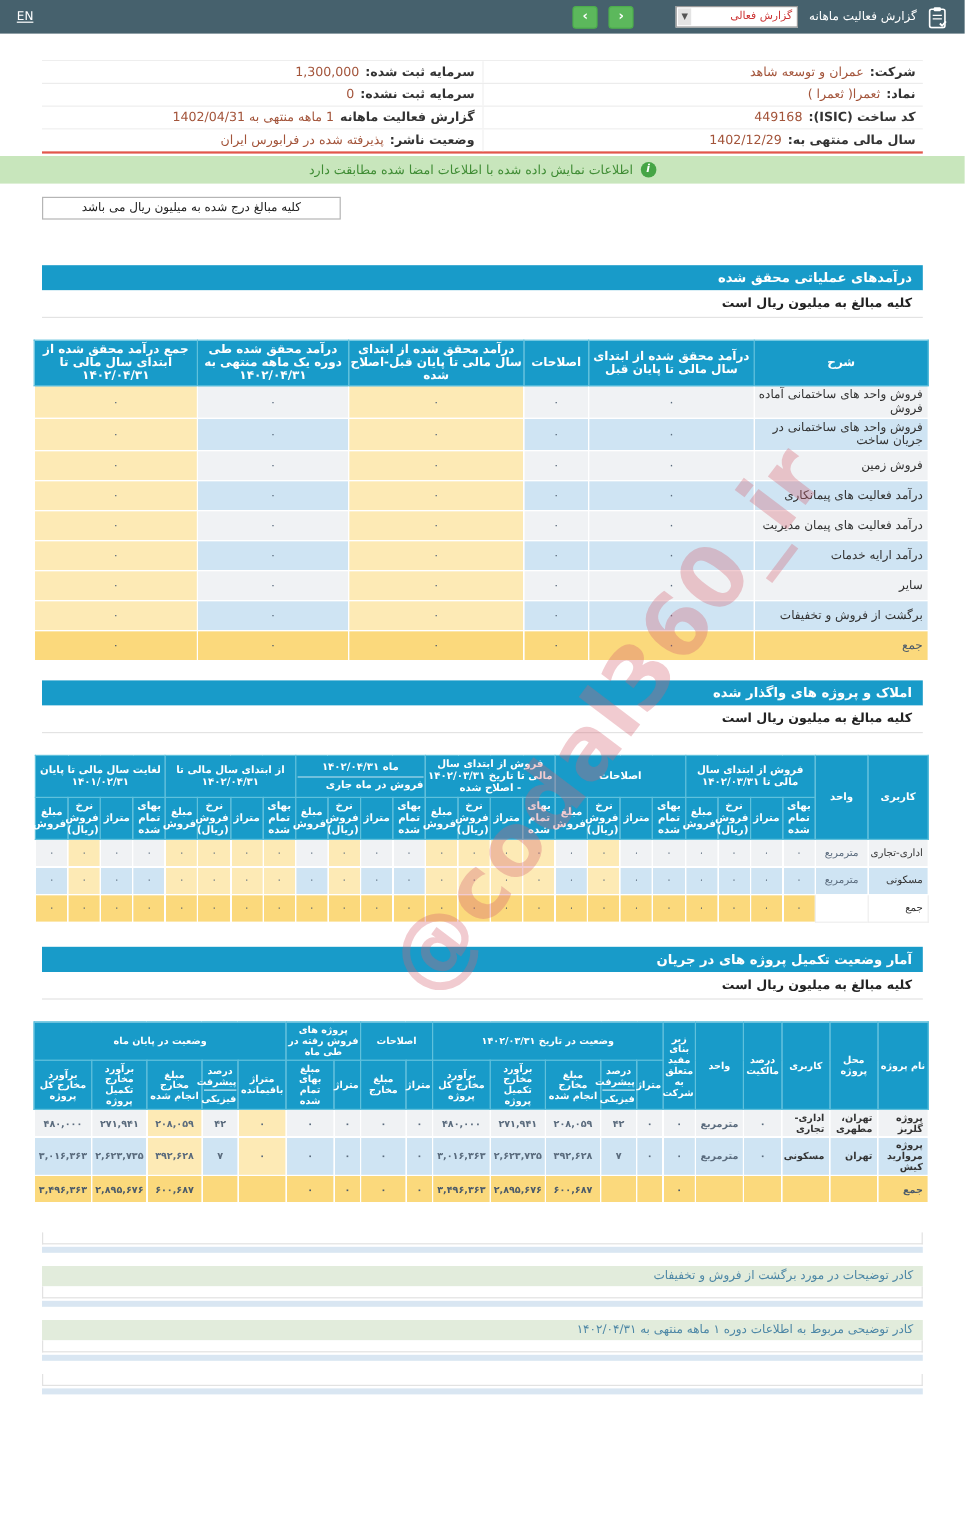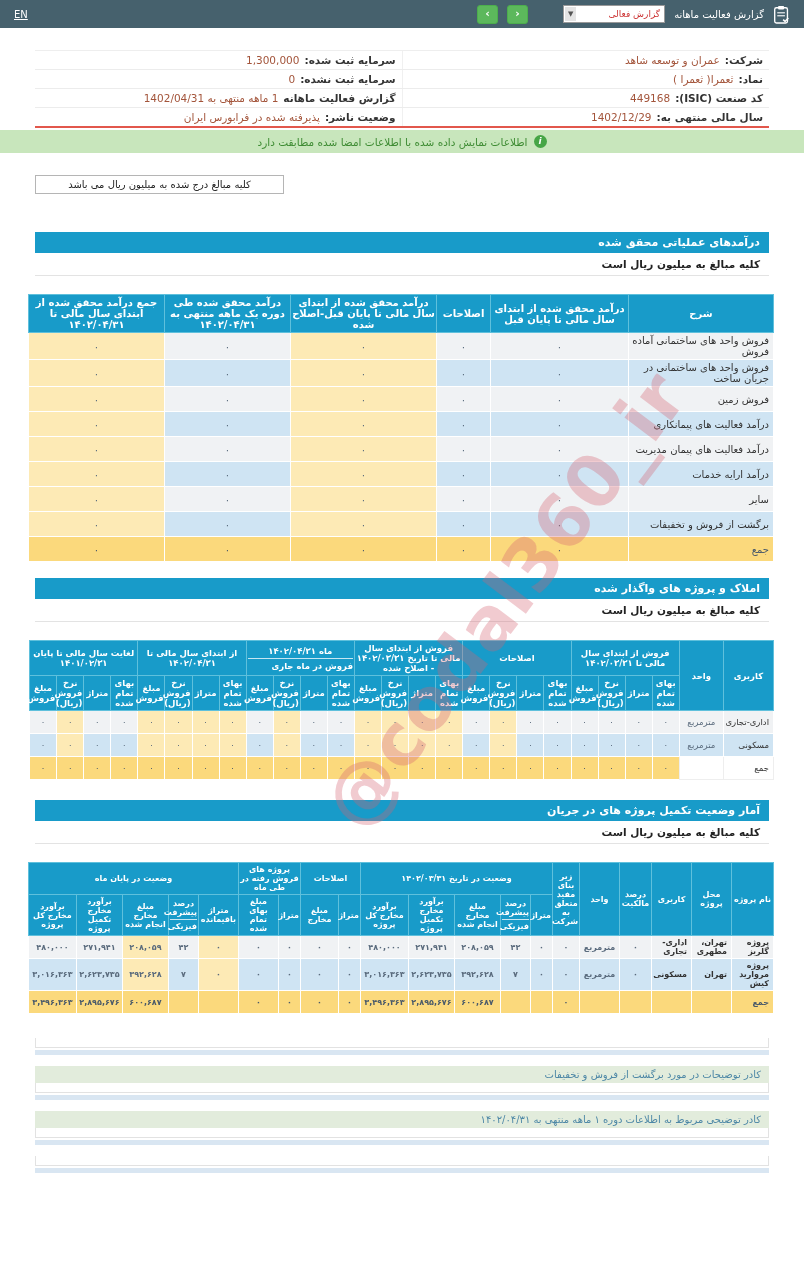--- a/index.html
+++ b/index.html
@@ -26,21 +26,21 @@
   .info-row:last-child{border-bottom:none;}
   .info-cell{flex:1;padding:3px 6px;font-size:10.5px;display:flex;gap:5px;align-items:baseline;}
   .info-cell.rcell{border-left:1px solid #f0f0f0;}
   .info-label{color:#333;font-weight:bold;white-space:nowrap;}
   .info-value{color:#a3543a;}
   
   .banner{margin-top:2px;background:#c8e6bc;color:#3f8c34;font-size:10.5px;padding:5px 0;direction:rtl;
     display:flex;justify-content:center;align-items:center;gap:6px;}
   .info-icon{width:13px;height:13px;border-radius:50%;background:#46a546;color:#fff;font-size:9px;
     line-height:13px;text-align:center;font-weight:bold;font-style:italic;flex:0 0 auto;}
-  .amounts-box{margin:22px 0 0 35px;width:235px;border:1px solid #b5b5b5;font-size:10px;
+  .amounts-box{margin:11px 0 0 35px;width:235px;border:1px solid #b5b5b5;font-size:10px;
     padding:3px 6px;direction:rtl;text-align:center;color:#222;background:#fff;}
   
   .section-bar{margin:0 35px;background:#189bc9;color:#fff;font-weight:bold;font-size:11px;
     padding:4px 9px;direction:rtl;}
   .sec1{margin-top:38px;}
   .sec2{margin-top:16px;}
   .sec3{margin-top:20px;}
   .section-sub{margin:0 35px;background:#fff;border-bottom:1px solid #e3e3e3;font-weight:bold;
     font-size:10.5px;color:#222;padding:5px 9px;direction:rtl;}
   .tablewrap{margin:18px 30px 0;direction:rtl;}
@@ -110,21 +110,21 @@
           <span class="info-label">نماد:</span>
           <span class="info-value">ثعمرا( ثعمرا )</span>
         </div>
         <div class="info-cell lcell">
           <span class="info-label">سرمایه ثبت نشده:</span>
           <span class="info-value">0</span>
         </div>
       </div>
       <div class="info-row">
         <div class="info-cell rcell">
-          <span class="info-label">کد صنعت (ISIC):</span>
+          <span class="info-label">کد ساخت (ISIC):</span>
           <span class="info-value">449168</span>
         </div>
         <div class="info-cell lcell">
           <span class="info-label">گزارش فعالیت ماهانه</span>
           <span class="info-value">1 ماهه منتهی به 1402/04/31</span>
         </div>
       </div>
       <div class="info-row">
         <div class="info-cell rcell">
           <span class="info-label">سال مالی منتهی به:</span>

